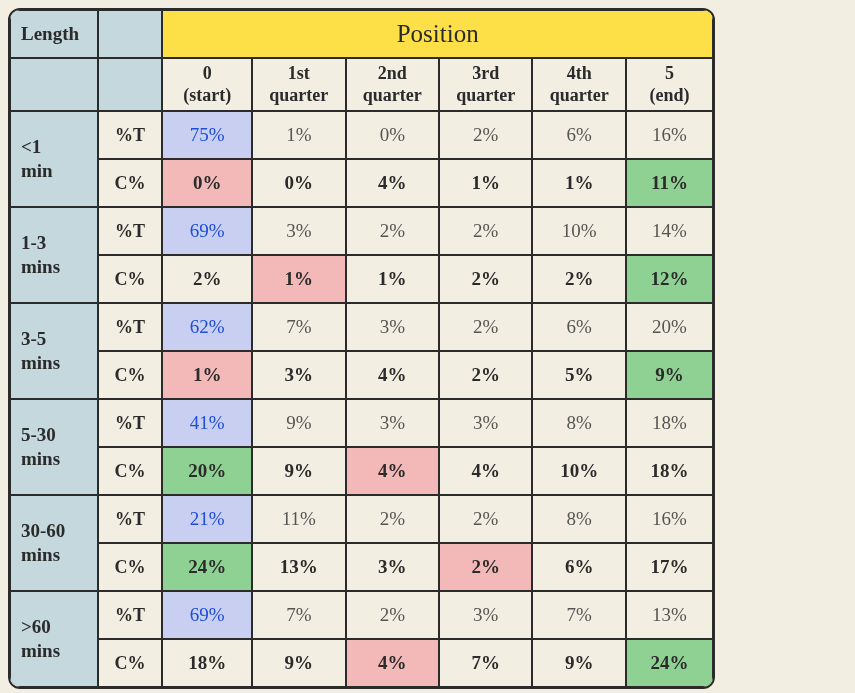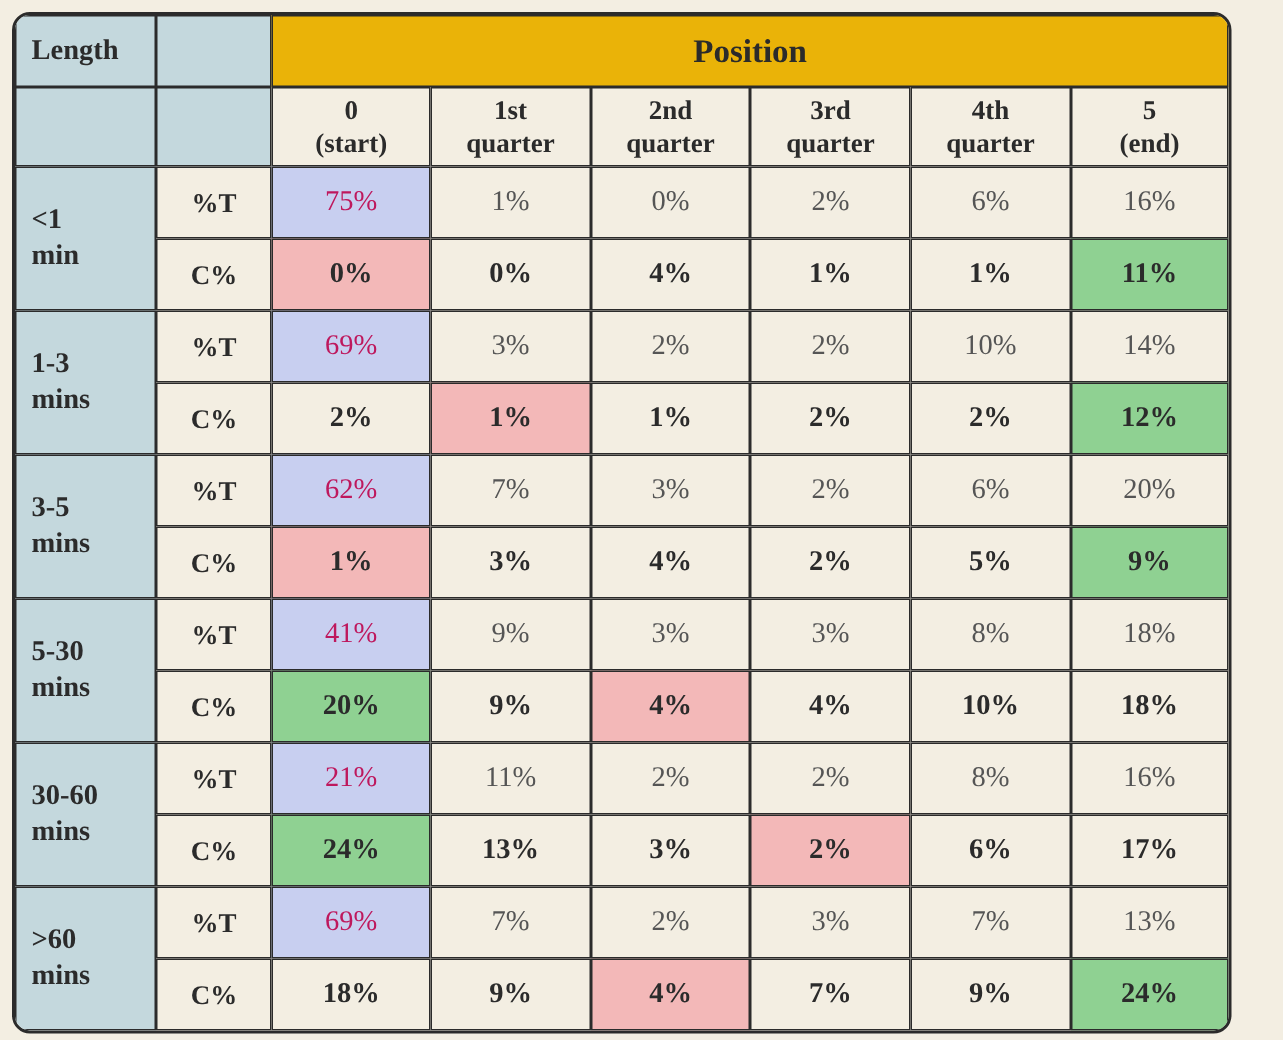--- a/index.html
+++ b/index.html
@@ -3,21 +3,21 @@
 <meta charset="utf-8">
 <style>
   body {
     margin: 0;
     padding: 8px;
     background: #f3eee2;
     font-family: Georgia, 'Times New Roman', serif;
     color: #2b2b2b;
   }
   .wrap {
-    width: 813px;
+    width: 707px;
   }
   table {
     border-collapse: separate;
     border-spacing: 0;
     width: 100%;
     border: 2px solid #2b2b2b;
     border-radius: 12px;
     overflow: hidden;
     background: #f3eee2;
   }
@@ -31,23 +31,23 @@
   th.hdr-length {
     background: #c4d8dd;
     text-align: left;
     padding-left: 10px;
     font-weight: 700;
   }
   th.hdr-blank {
     background: #c4d8dd;
   }
   th.hdr-pos {
-    background: #eab308;
-    font-weight: 700;
-    font-size: 22px;
+    background: #fde047;
+    font-weight: 400;
+    font-size: 25px;
   }
   th.hdr-sub-blank {
     background: #c4d8dd;
   }
   th.hdr-sub {
     background: #f3eee2;
     font-weight: 700;
     font-size: 18px;
     line-height: 1.2;
     padding: 4px 0;
@@ -69,21 +69,21 @@
     background: #f3eee2;
     color: #555;
     font-weight: 400;
   }
   td.val.bold {
     font-weight: 700;
     color: #2b2b2b;
   }
   td.val.blue {
     background: #c8cff0;
-    color: #be185d;
+    color: #1d4ed8;
   }
   td.val.pink {
     background: #f3b8b8;
   }
   td.val.green {
     background: #8fd192;
   }
   .col-length { width: 96px; }
   .col-metric { width: 80px; }
   .col-pos { width: 110px; }

